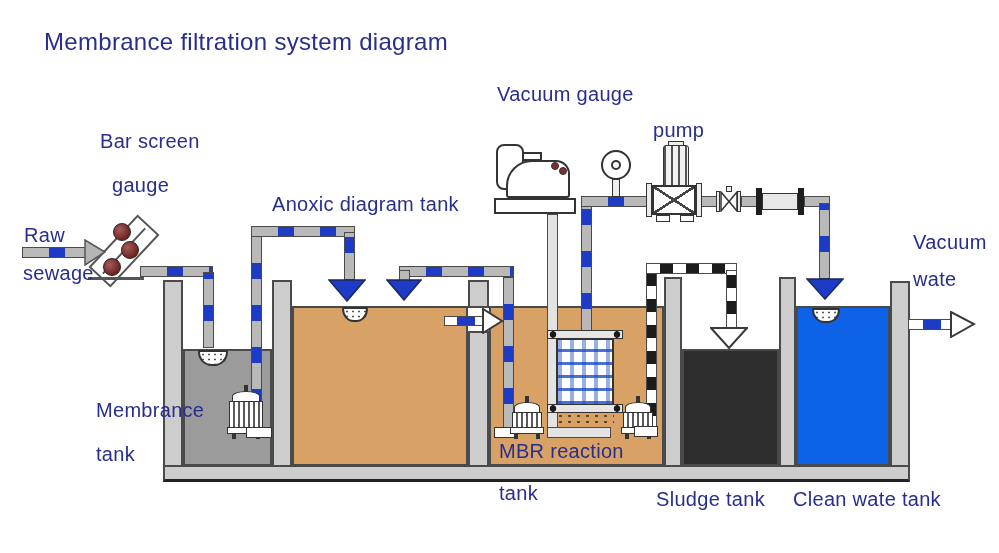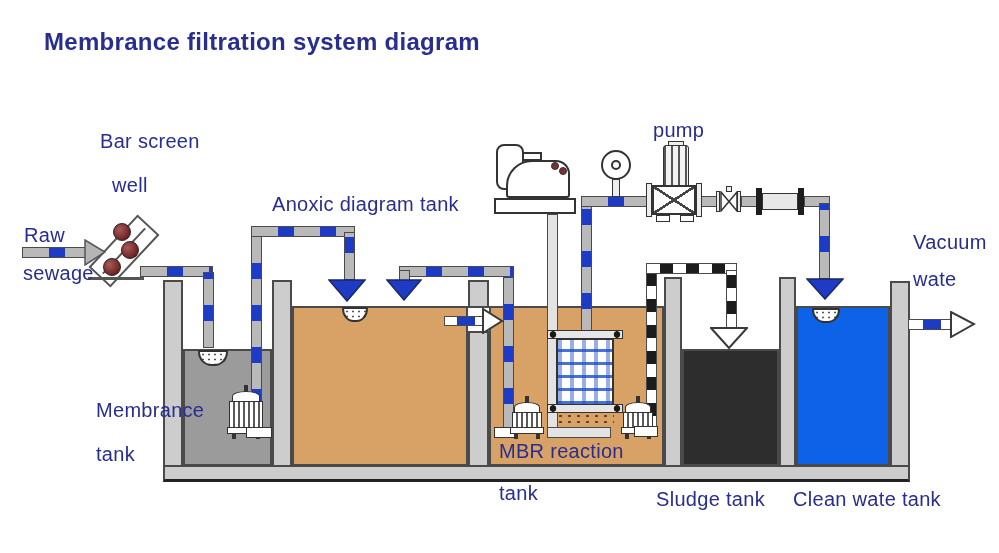--- a/index.html
+++ b/index.html
@@ -53,24 +53,25 @@
        border:1.5px solid #333;}
   .bubbles{position:absolute;z-index:4;background-image:radial-gradient(#5d4023 1.2px,transparent 1.7px);background-size:9px 6px;}
   .gear{position:absolute;z-index:5;border-radius:50%;border:1.5px solid #222;
         background:radial-gradient(circle at 35% 35%,#a85a5a,#6b1f1f 75%);}
 </style>
 </head>
 <body>
 
 <div id="stage">
 
-  <div class="lbl title" style="left:44px;top:28px;font-weight:bold;">Membrance filtration system diagram</div>
+  <div class="lbl title" style="left:44px;top:28px;">Membrance filtration system diagram</div>
   <div class="lbl" style="left:100px;top:130px;">Bar screen</div>
-  <div class="lbl" style="left:112px;top:174px;">well</div>
+  <div class="lbl" style="left:112px;top:174px;">gauge</div>
   <div class="lbl" style="left:272px;top:193px;">Anoxic diagram tank</div>
+  <div class="lbl" style="left:497px;top:83px;">Vacuum gauge</div>
   <div class="lbl" style="left:653px;top:119px;">pump</div>
   <div class="lbl" style="left:24px;top:224px;text-align:right;">Raw</div>
   <div class="lbl" style="left:23px;top:262px;">sewage</div>
   <div class="lbl" style="left:913px;top:231px;">Vacuum</div>
   <div class="lbl" style="left:913px;top:268px;">wate</div>
   <div class="lbl" style="left:96px;top:399px;">Membrance</div>
   <div class="lbl" style="left:96px;top:443px;">tank</div>
   <div class="lbl" style="left:499px;top:440px;">MBR reaction</div>
   <div class="lbl" style="left:499px;top:482px;">tank</div>
   <div class="lbl" style="left:793px;top:488px;">Clean wate tank</div>

